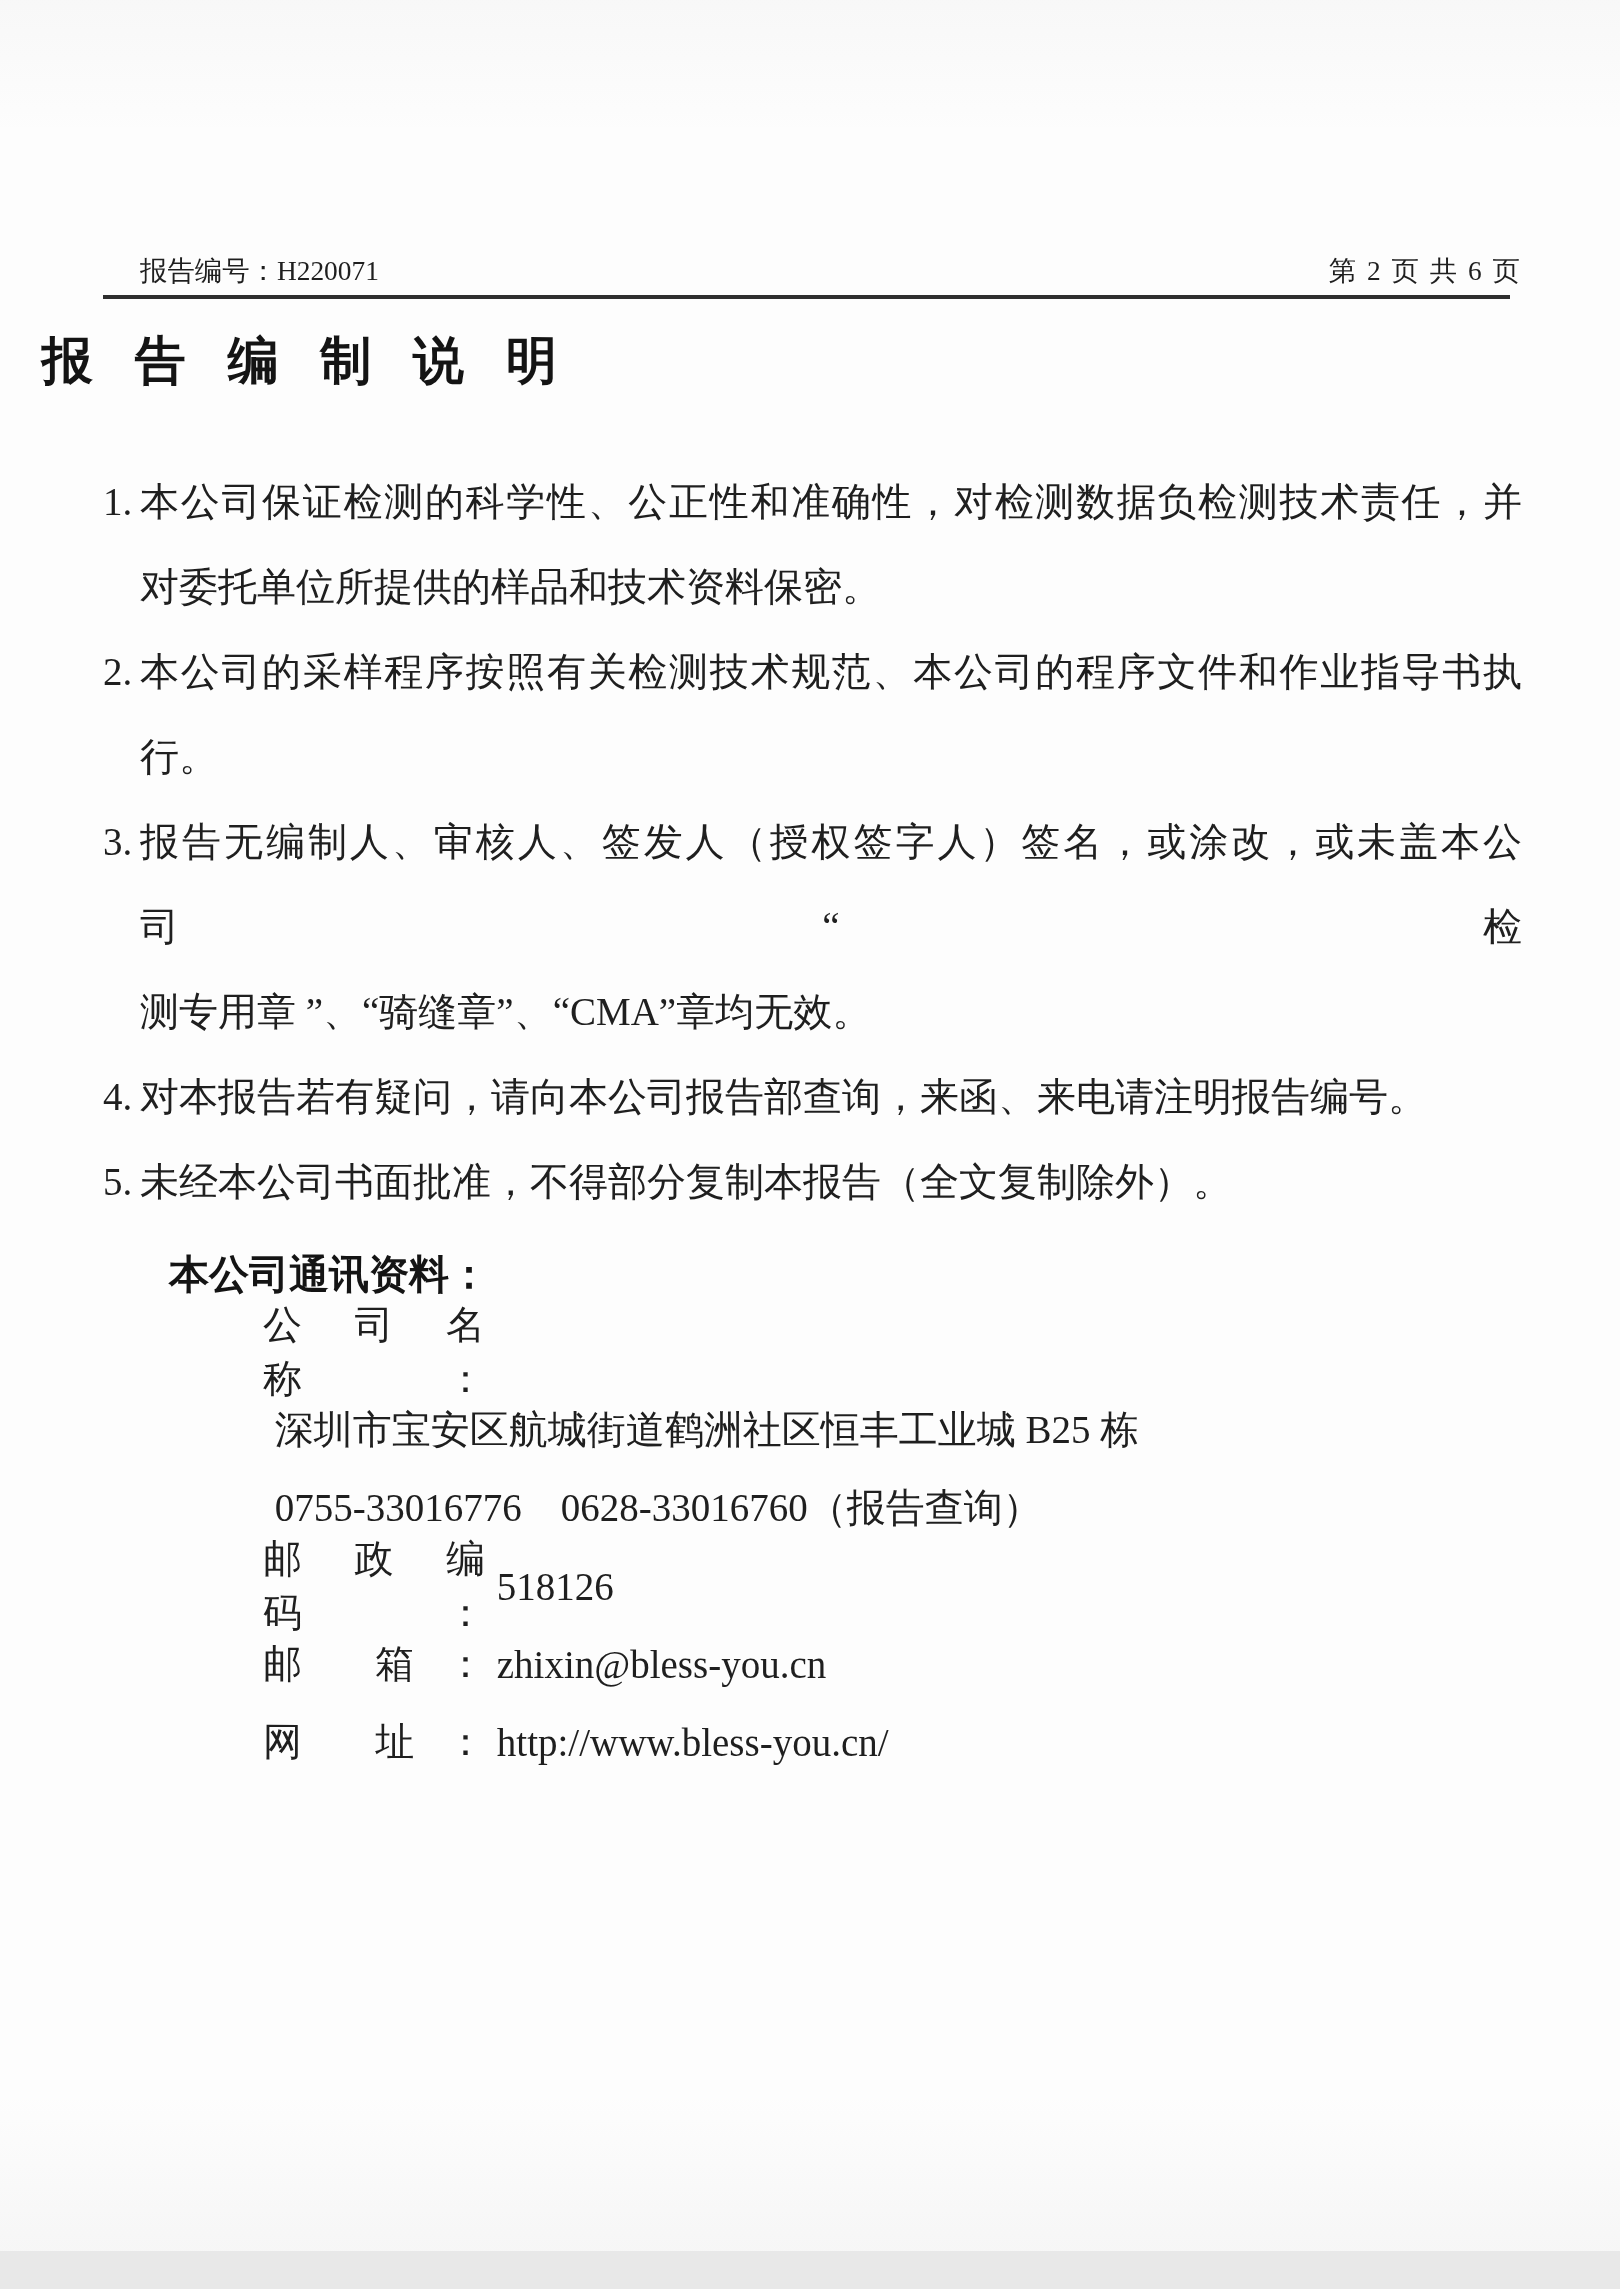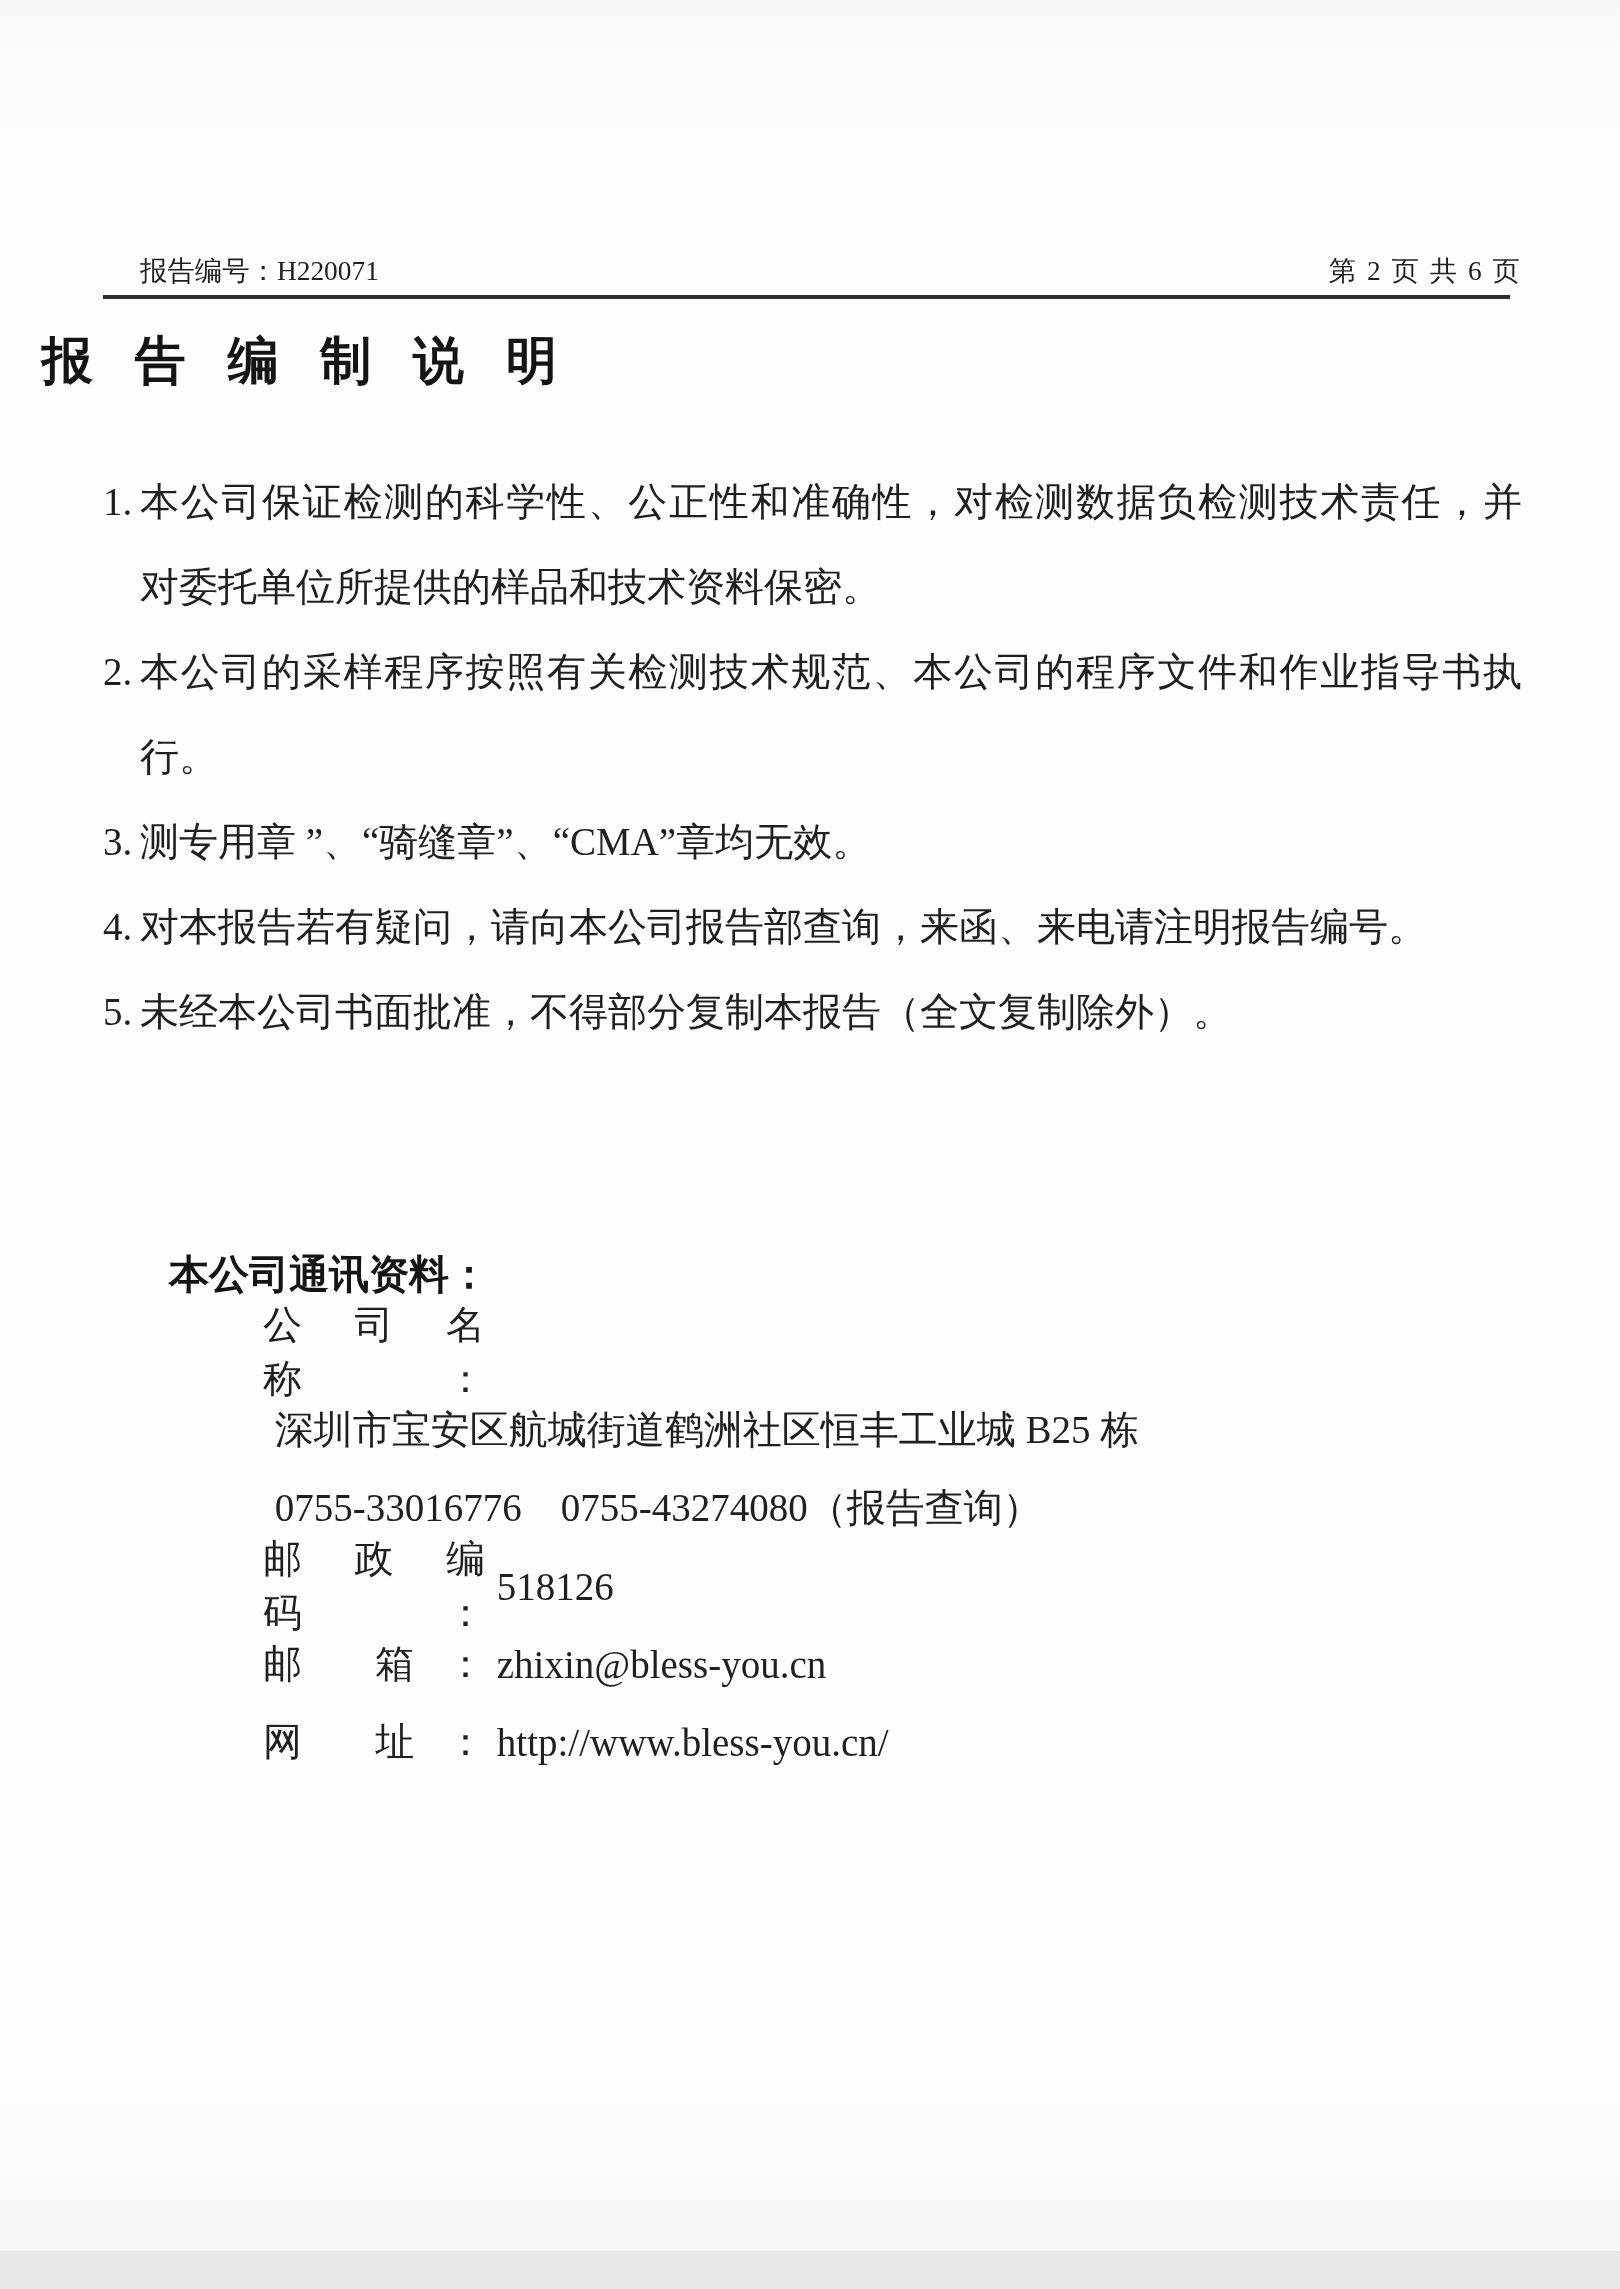--- a/index.html
+++ b/index.html
@@ -143,20 +143,21 @@
       <span class="item-num">2.</span>
       <div class="item-lines">
         <div class="line justify-full">本公司的采样程序按照有关检测技术规范、本公司的程序文件和作业指导书执</div>
         <div class="line">行。</div>
       </div>
     </div>
 
     <div class="item">
       <span class="item-num">3.</span>
       <div class="item-lines">
+        <div class="line justify-full">报告无编制人、审核人、签发人（授权签字人）签名，或涂改，或未盖本公司“检</div>
         <div class="line">测专用章 ”、“骑缝章”、“CMA”章均无效。</div>
       </div>
     </div>
 
     <div class="item">
       <span class="item-num">4.</span>
       <div class="item-lines">
         <div class="line">对本报告若有疑问，请向本公司报告部查询，来函、来电请注明报告编号。</div>
       </div>
     </div>
@@ -176,21 +177,21 @@
 
     <div class="contact-row">
       <span class="contact-label">公 司 名 称：</span>
     </div>
 
     <div class="contact-row">
       <span class="contact-value">深圳市宝安区航城街道鹤洲社区恒丰工业城 B25 栋</span>
     </div>
 
     <div class="contact-row">
-      <span class="contact-value">0755-33016776　0755-43274080（报告查询）</span>
+      <span class="contact-value">0755-33016776　0628-33016760（报告查询）</span>
     </div>
 
     <div class="contact-row">
       <span class="contact-label">邮 政 编 码：</span>
       <span class="contact-value">518126</span>
     </div>
 
     <div class="contact-row">
       <span class="contact-label">邮 箱：</span>
       <span class="contact-value">zhixin@bless-you.cn</span>

